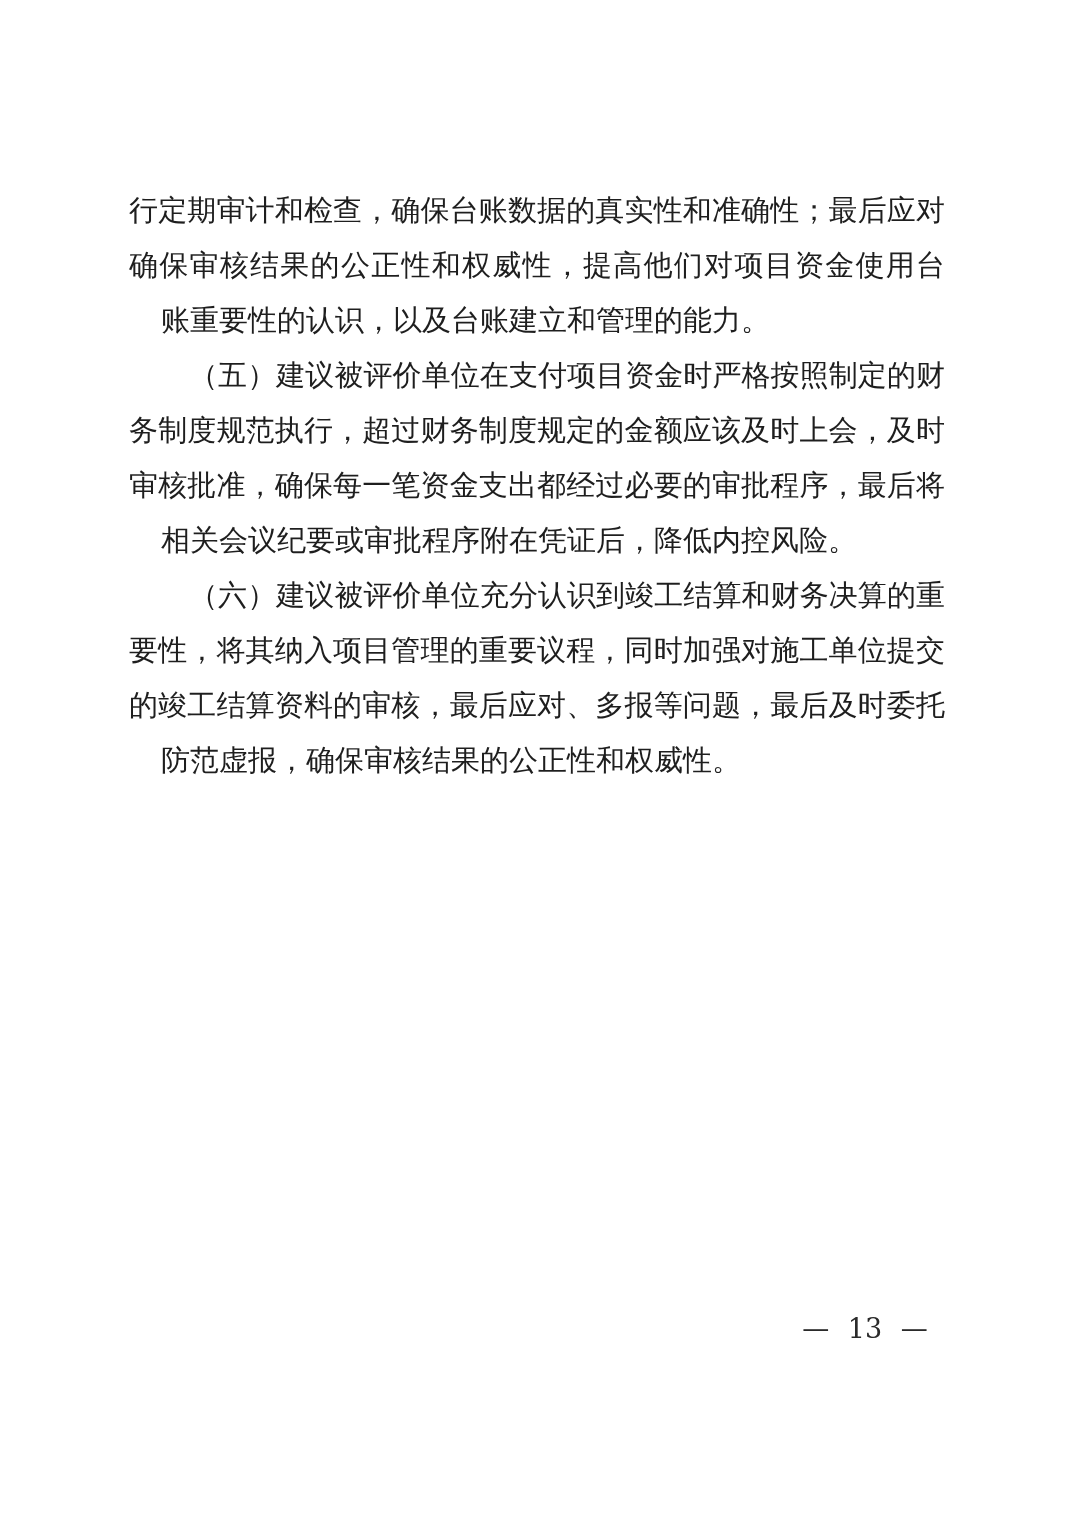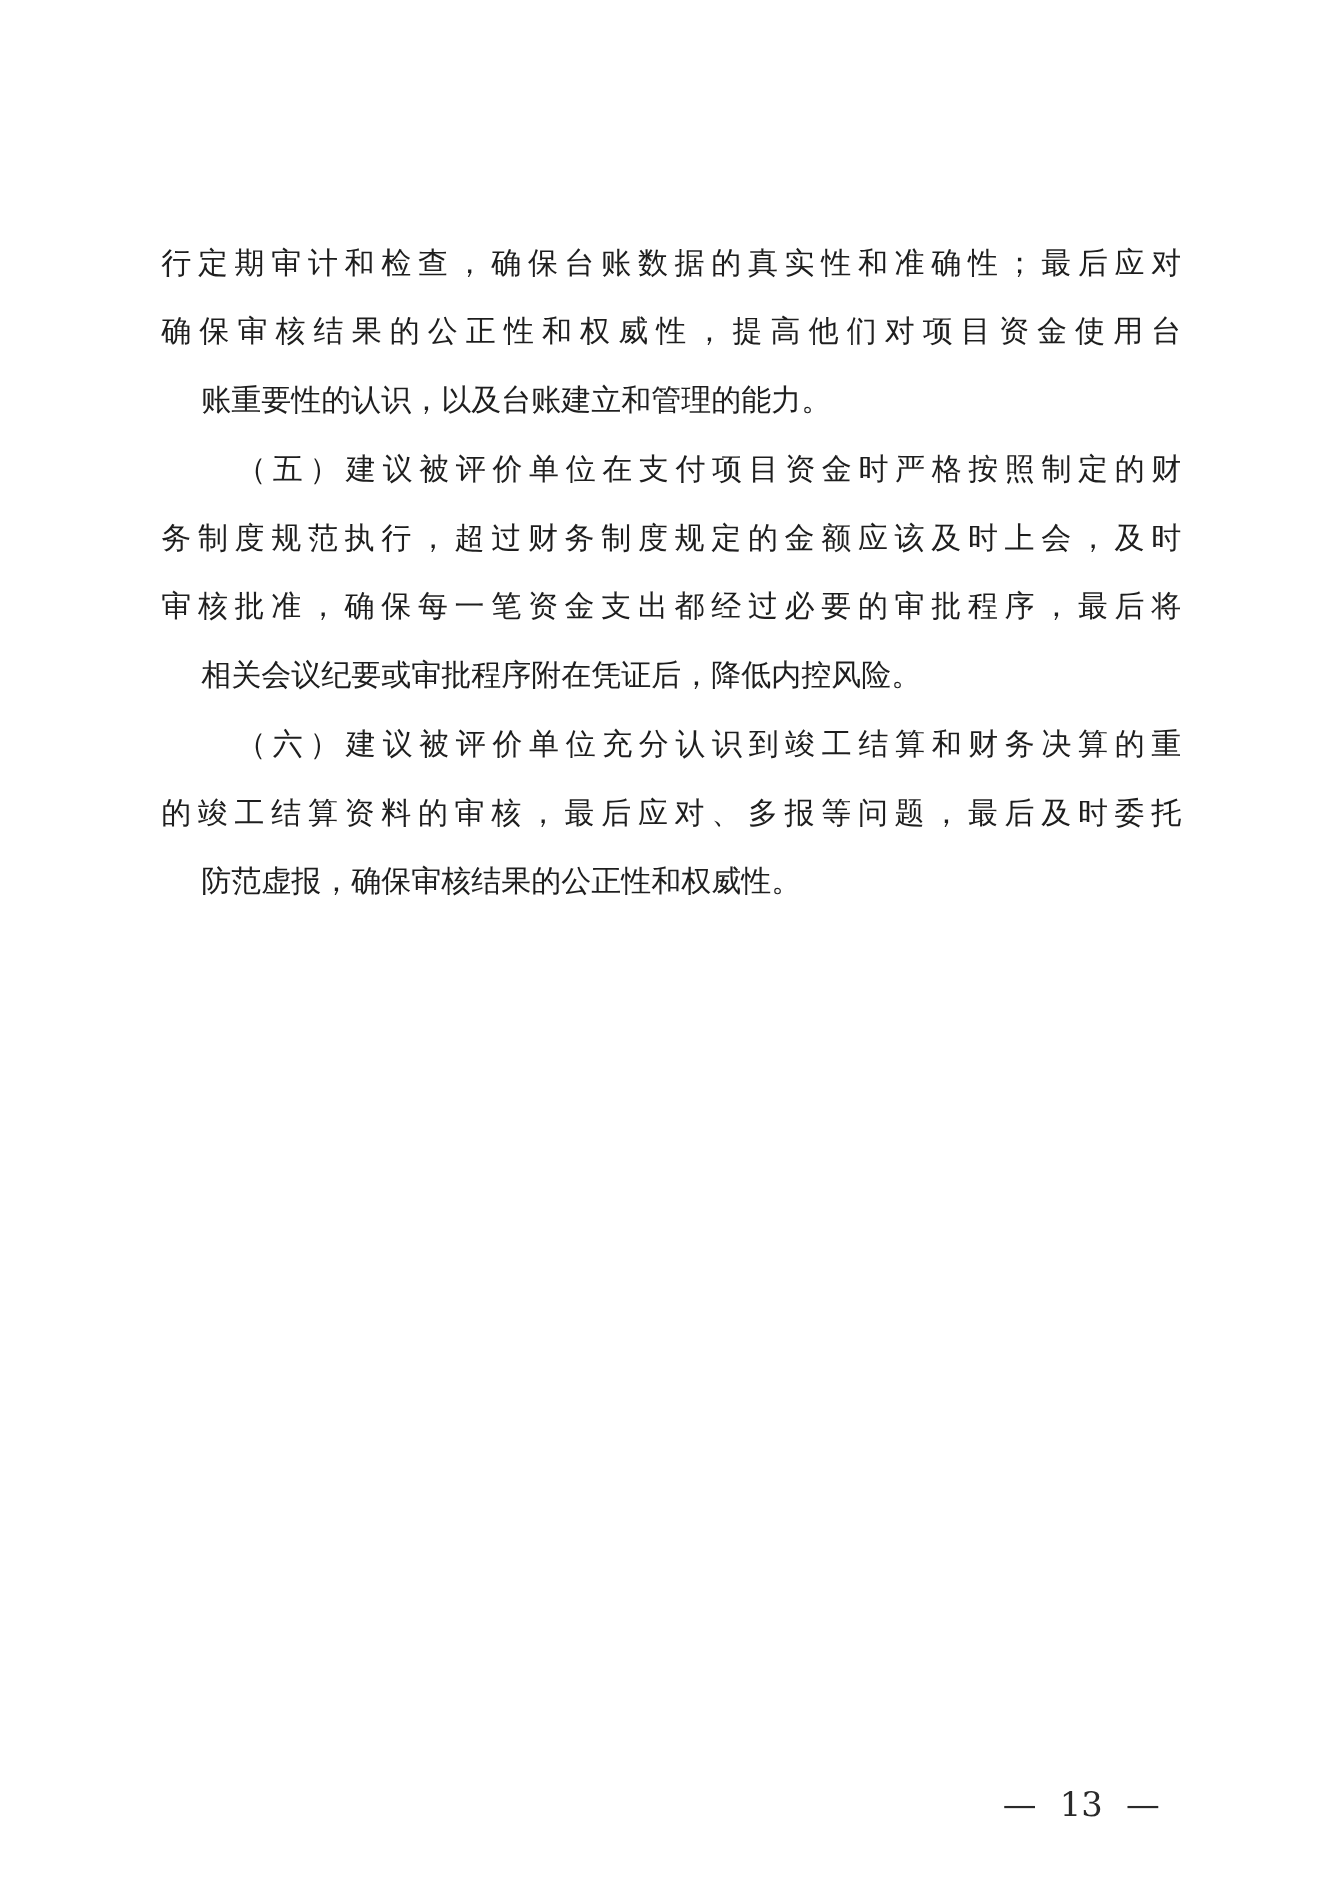--- a/index.html
+++ b/index.html
@@ -26,21 +26,21 @@
     width: 816px;
   }
 
   .paragraph {
     
   }
 
   .line {
     height: 55px;
     line-height: 55px;
-    font-size: 24px;
+    font-size: 29px;
     white-space: nowrap;        
     text-align: justify;
     text-align-last: justify;   
     overflow: visible;
     font-weight: 400;
     letter-spacing: 0;
   }
 
   .line.last {
     text-align-last: left;      
@@ -48,21 +48,21 @@
   }
 
   .line.indent {
     text-indent: 60px;          
   }
 
   
   .page-footer {
     position: absolute;
     left: 770px;
-    top: 1428px;
+    top: 1312px;
     width: 190px;
     text-align: center;
   }
 
   .page-number {
     font-size: 27px;
     line-height: 34px;
     color: #2a2a2a;
     word-spacing: 10px;         
     white-space: nowrap;
@@ -80,20 +80,21 @@
         <div class="line last">账重要性的认识，以及台账建立和管理的能力。</div>
       </div>
       <div class="paragraph">
         <div class="line indent">（五）建议被评价单位在支付项目资金时严格按照制定的财</div>
         <div class="line">务制度规范执行，超过财务制度规定的金额应该及时上会，及时</div>
         <div class="line">审核批准，确保每一笔资金支出都经过必要的审批程序，最后将</div>
         <div class="line last">相关会议纪要或审批程序附在凭证后，降低内控风险。</div>
       </div>
       <div class="paragraph">
         <div class="line indent">（六）建议被评价单位充分认识到竣工结算和财务决算的重</div>
+        <div class="line">要性，将其纳入项目管理的重要议程，同时加强对施工单位提交</div>
         <div class="line">的竣工结算资料的审核，最后应对、多报等问题，最后及时委托</div>
         <div class="line last">防范虚报，确保审核结果的公正性和权威性。</div>
       </div>
     </main>
 
   <footer class="page-footer">
     <span class="page-number">— 13 —</span>
   </footer>
 
 </div>

